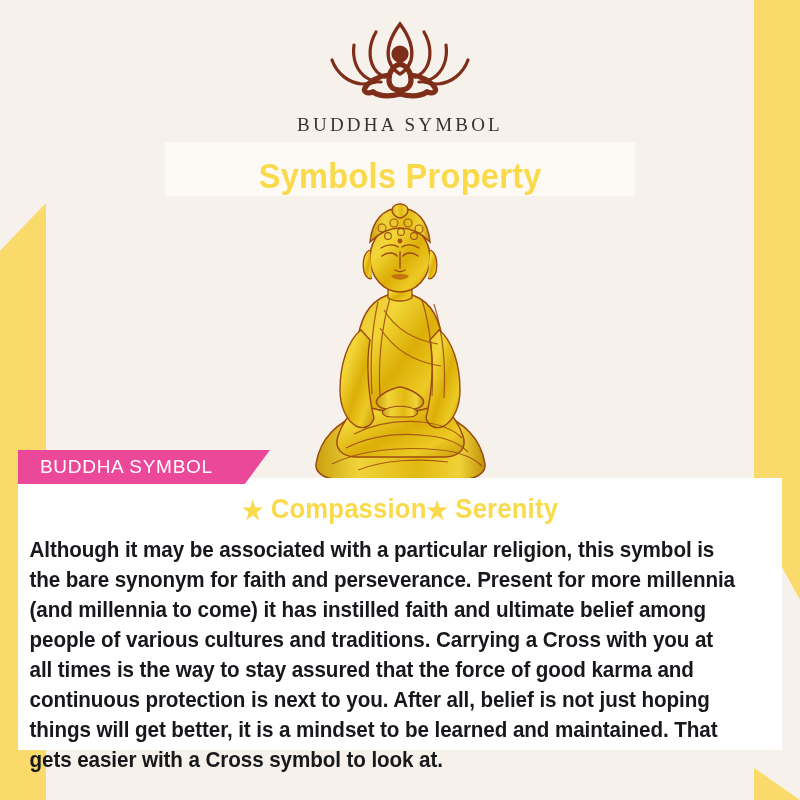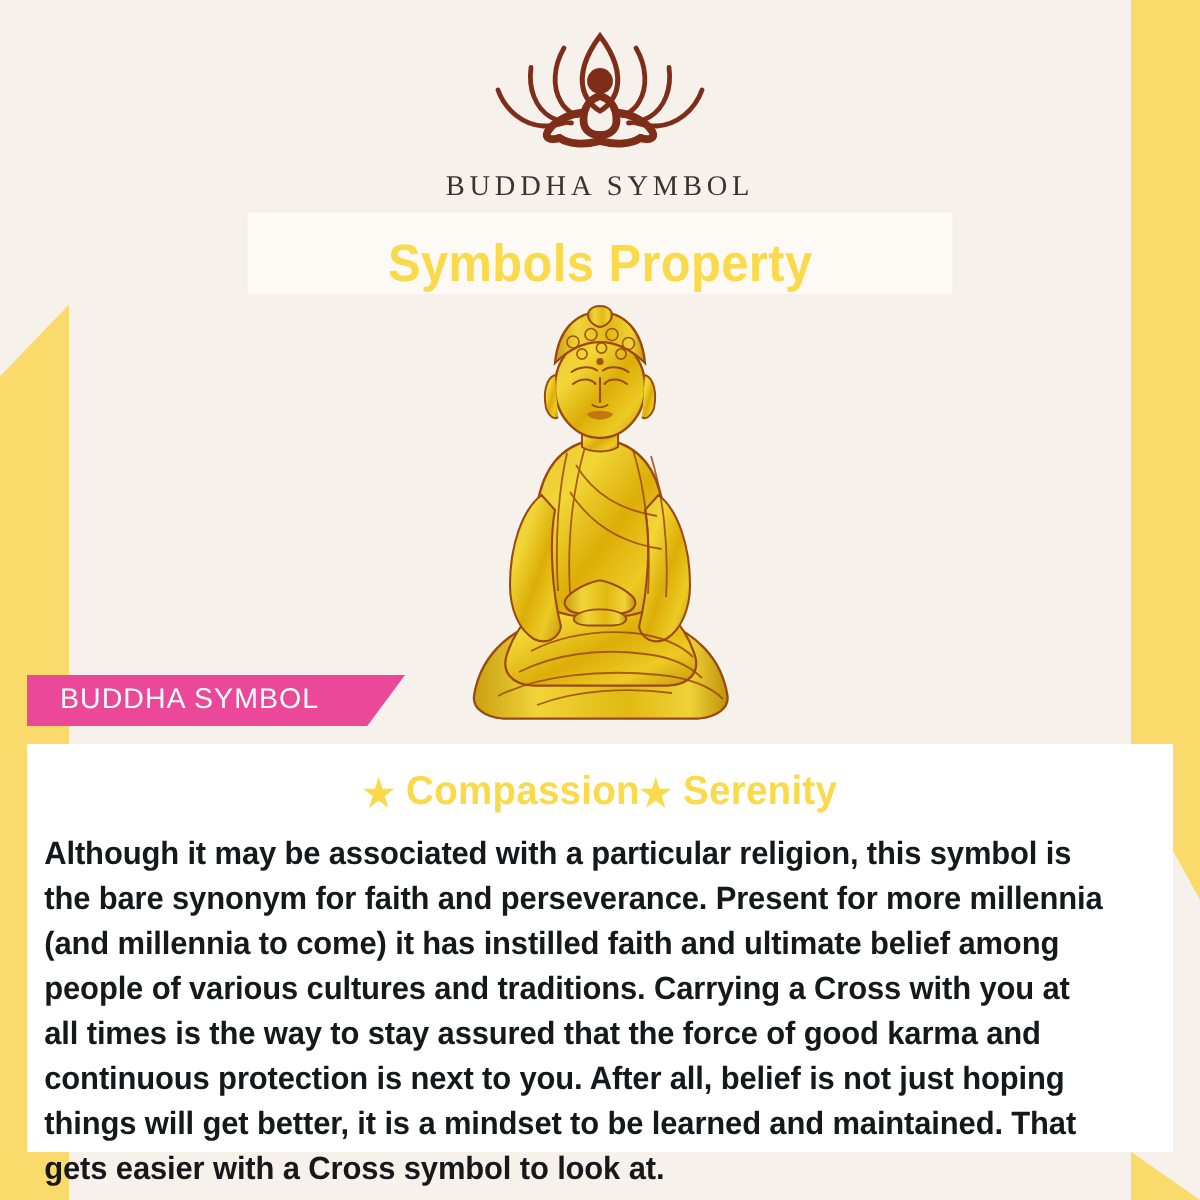--- a/index.html
+++ b/index.html
@@ -149,21 +149,21 @@
     letter-spacing: 0.7px;
     padding-left: 22px;
     font-weight: 400;
     white-space: nowrap;
   }
 
   
   .content-panel {
     position: absolute;
     left: 18px;
-    top: 496px;
+    top: 478px;
     width: 764px;
     height: 272px;
     background: #ffffff;
     z-index: 3;
   }
 
   .subhead {
     margin: 0;
     padding-top: 16px;
     text-align: center;

